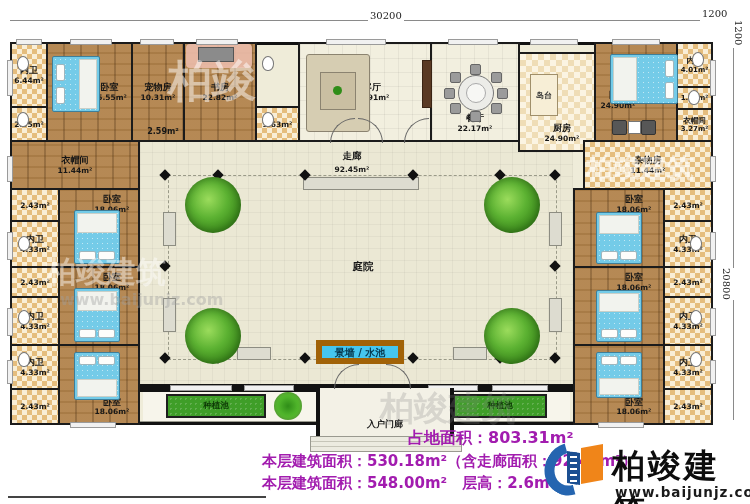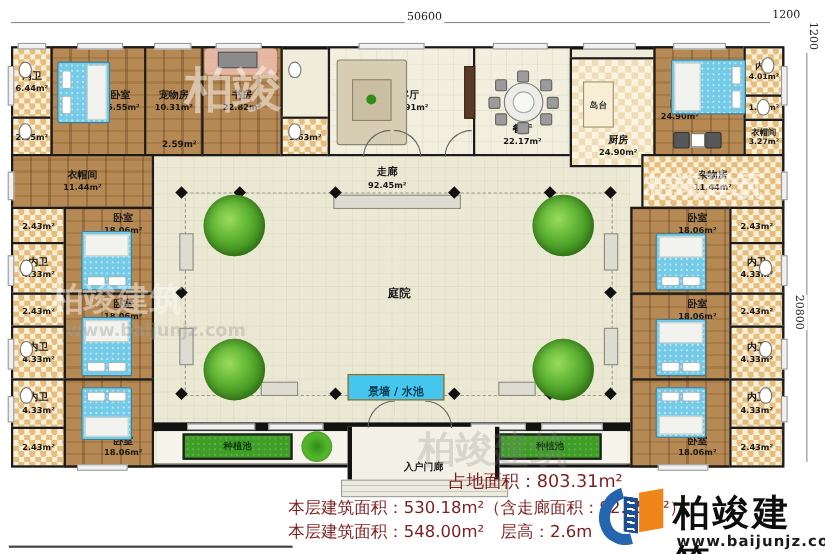--- a/index.html
+++ b/index.html
@@ -30,22 +30,22 @@
   .wc{position:absolute;width:10px;height:13px;background:#fff;border:1px solid #777;border-radius:50% 50% 46% 46%;}
   .tree{position:absolute;width:56px;height:56px;border-radius:50%;
         background:radial-gradient(circle at 42% 40%,#9bdc5c 0%,#5cb232 40%,#3f8f1e 68%,#2f7a15 100%);
         box-shadow:inset 0 0 10px rgba(0,0,0,.35);}
   .palm{position:absolute;width:28px;height:28px;border-radius:50%;
         background:radial-gradient(circle at 50% 50%,#2f8d18 0%,#55bb2e 55%,#8ed95e 100%);box-shadow:inset 0 0 4px rgba(0,0,0,.4);}
   .grass{position:absolute;box-sizing:border-box;background:#3f9e28;border:2px solid #1e1e1e;
          background-image:radial-gradient(rgba(255,255,255,.18) 1px,transparent 1px);background-size:5px 5px;
          display:flex;align-items:center;justify-content:center;}
   .grass .glbl{font-size:8.5px;font-weight:bold;color:#0d3a05;}
-  .water{position:absolute;box-sizing:border-box;background:#45c6ef;border:1px solid #a16207;
-         display:flex;align-items:flex-end;justify-content:center;font-size:10px;font-weight:bold;color:#06384e;}
+  .water{position:absolute;box-sizing:border-box;background:#45c6ef;border:6px solid #a16207;
+         display:flex;align-items:flex-start;justify-content:center;font-size:10px;font-weight:bold;color:#06384e;}
   .colm{position:absolute;width:8px;height:8px;background:#111;transform:rotate(45deg);}
   .bench{position:absolute;background:#dddcd0;border:1px solid #8d8d82;}
   .cline{position:absolute;border:1px dashed #9a9a88;}
   .winh{position:absolute;height:6px;background:#f1f1f1;border:1px solid #9a9a9a;box-sizing:border-box;}
   .winv{position:absolute;width:6px;background:#f1f1f1;border:1px solid #9a9a9a;box-sizing:border-box;}
   .wallh{position:absolute;background:#121212;}
   .arc{position:absolute;width:24px;height:24px;border-top:1.5px solid #666;border-left:1.5px solid #666;
        border-radius:100% 0 0 0;}
   .arc.flip{transform:scaleX(-1);}
   .steps{position:absolute;background:repeating-linear-gradient(180deg,#ecebe0 0 4px,#c6c5b8 4px 5px);border:1px solid #9a9a90;}
@@ -64,38 +64,38 @@
           font-size:8px;font-weight:bold;color:#333;}
   
   .dline{position:absolute;border-top:1px solid #8a8a8a;}
   .dlinev{position:absolute;border-left:1px solid #8a8a8a;}
   .dtext{position:absolute;font-size:10px;color:#222;background:#fff;padding:0 2px;font-family:"DejaVu Serif","Liberation Serif",serif;}
   .vtext{writing-mode:vertical-rl;}
   
   .main-title{position:absolute;font-size:37px;font-weight:bold;color:#111;letter-spacing:3px;}
   .scale{letter-spacing:1px;margin-left:14px;}
   .underl{position:absolute;border-top:2px solid #444;}
-  .info{position:absolute;font-size:15px;font-weight:normal;color:#7f1d1d;white-space:nowrap;}
+  .info{position:absolute;font-size:15px;font-weight:bold;color:#a21caf;white-space:nowrap;}
   .logo-name{position:absolute;font-size:33px;font-weight:900;color:#0d0d0d;letter-spacing:3px;}
   .logo-url{position:absolute;font-size:13.5px;font-weight:bold;color:#1a1a1a;letter-spacing:1px;}
   .wm{position:absolute;font-weight:bold;pointer-events:none;white-space:nowrap;}
   .logo-icon{position:absolute;}
   .lswoosh{position:absolute;left:0;top:2px;width:50px;height:54px;border:10px solid #2565b0;border-top-color:transparent;
            border-right-color:transparent;border-radius:50%;transform:rotate(30deg);box-sizing:border-box;}
   .lorange{position:absolute;right:4px;top:6px;width:22px;height:36px;background:#f08519;transform:skewY(-10deg);}
   .lblue{position:absolute;right:27px;top:12px;width:13px;height:32px;background:#1b4f92;transform:skewY(8deg);
          background-image:repeating-linear-gradient(180deg,#1b4f92 0 4px,#fff 4px 6px);background-size:7px 100%;background-repeat:no-repeat;background-position:3px 0;}
 </style>
 </head>
 <body>
 
 <div class="canvas">
 
   <div class="dline abs" style="left:10px;top:20px;width:690px"></div>
-  <div class="dtext" style="left:368px;top:10px">50600</div>
+  <div class="dtext" style="left:368px;top:10px">30200</div>
   <div class="dtext" style="left:700px;top:8px">1200</div>
   <div class="dtext vtext" style="left:731px;top:20px">1200</div>
   <div class="dlinev abs" style="left:733px;top:48px;height:372px"></div>
   <div class="dtext vtext" style="left:719px;top:268px">20800</div>
 
   <div class="abs outer" style="left:10px;top:42px;width:703px;height:383px"></div>
 
   <div class="abs court" style="left:140px;top:140px;width:433px;height:252px"></div>
 
   <div class="room checker" style="left:10px;top:42px;width:38px;height:66px">

